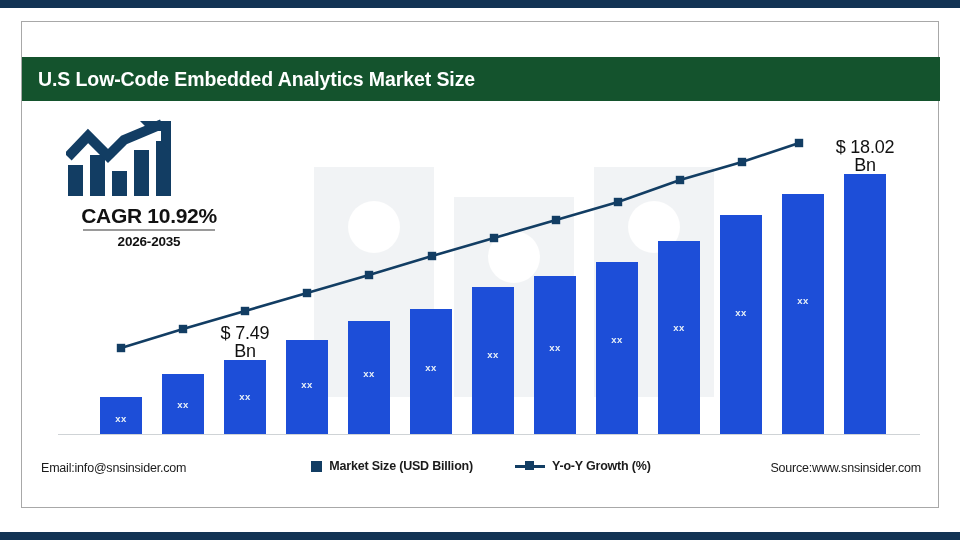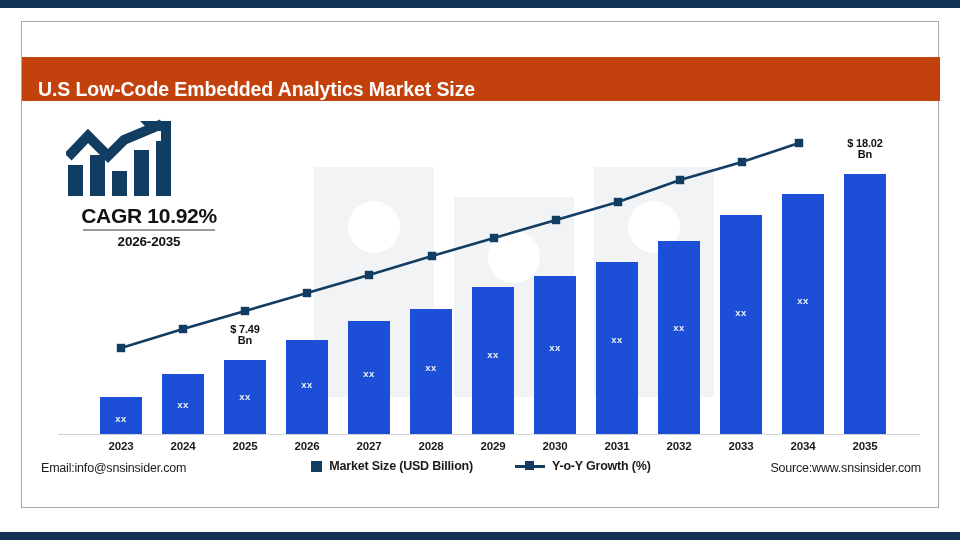--- a/index.html
+++ b/index.html
@@ -18,22 +18,22 @@
   #card {
     position: absolute; left: 21px; top: 21px;
     width: 918px; height: 487px;
     background: #ffffff;
     border: 1px solid #a8a8a8;
   }
 
   #title-bar {
     position: absolute; left: 0; top: 35px;
     width: 918px; height: 44px;
-    background: #c2410c;
-    display: flex; align-items: flex-end;
+    background: #14532d;
+    display: flex; align-items: center;
   }
   #title-text {
     color: #ffffff;
     font-size: 19.5px;
     font-weight: bold;
     letter-spacing: -0.1px;
     padding-left: 16px;
     white-space: nowrap;
   }
 
@@ -74,21 +74,21 @@
     text-align: center;
     color: #e9f1f7; font-size: 9.5px; font-weight: bold;
     letter-spacing: 0.4px;
   }
   #axis-line {
     position: absolute; left: 0; bottom: 11px;
     width: 862px; height: 1.5px; background: #cfd3d6;
   }
   .value-callout {
     position: absolute; text-align: center;
-    font-size: 11px; font-weight: bold; color: #111111;
+    font-size: 18px; font-weight: normal; color: #111111;
     line-height: 1.02; white-space: nowrap; letter-spacing: -0.2px;
   }
   #x-axis {
     position: absolute; left: 36px; top: 418px;
     width: 862px; height: 20px;
   }
   .x-tick {
     position: absolute; top: 0; text-align: center;
     font-size: 11.5px; font-weight: bold; color: #1b1b1b;
     letter-spacing: -0.2px;
@@ -220,35 +220,20 @@
             <div>$ 7.49</div>
             <div>Bn</div>
           </div>
           <div class="value-callout" style="left: 757px; width: 100px; top: 26px;">
             <div>$ 18.02</div>
             <div>Bn</div>
           </div>
         </div>
     </div>
 
-    <div id="x-axis">
-        <div class="x-tick" style="left: 32px; width: 62px;">2023</div>
-        <div class="x-tick" style="left: 94px; width: 62px;">2024</div>
-        <div class="x-tick" style="left: 156px; width: 62px;">2025</div>
-        <div class="x-tick" style="left: 218px; width: 62px;">2026</div>
-        <div class="x-tick" style="left: 280px; width: 62px;">2027</div>
-        <div class="x-tick" style="left: 342px; width: 62px;">2028</div>
-        <div class="x-tick" style="left: 404px; width: 62px;">2029</div>
-        <div class="x-tick" style="left: 466px; width: 62px;">2030</div>
-        <div class="x-tick" style="left: 528px; width: 62px;">2031</div>
-        <div class="x-tick" style="left: 590px; width: 62px;">2032</div>
-        <div class="x-tick" style="left: 652px; width: 62px;">2033</div>
-        <div class="x-tick" style="left: 714px; width: 62px;">2034</div>
-        <div class="x-tick" style="left: 776px; width: 62px;">2035</div>
-      </div>
 
     <div id="legend">
       <div class="legend-item">
         <span class="legend-swatch-square"></span>
         <span class="legend-label">Market Size (USD Billion)</span>
       </div>
       <div class="legend-item">
         <span class="legend-swatch-line"></span>
         <span class="legend-label">Y-o-Y Growth (%)</span>
       </div>

